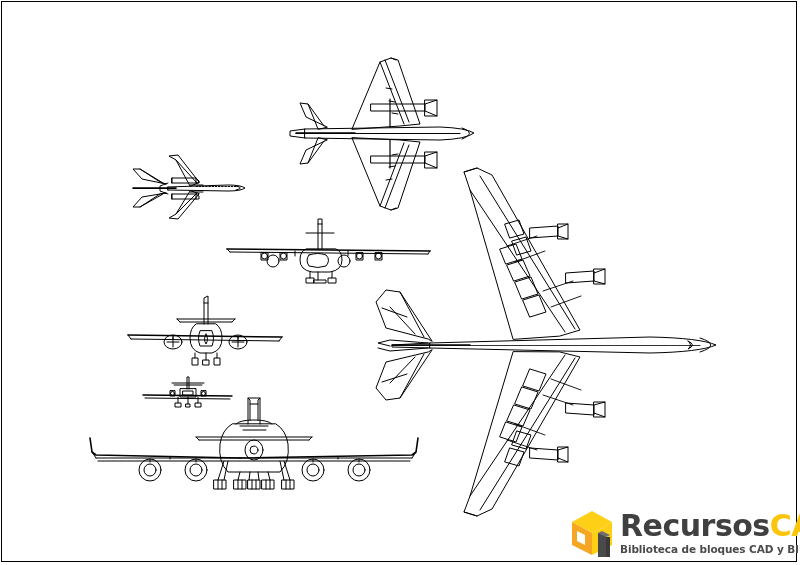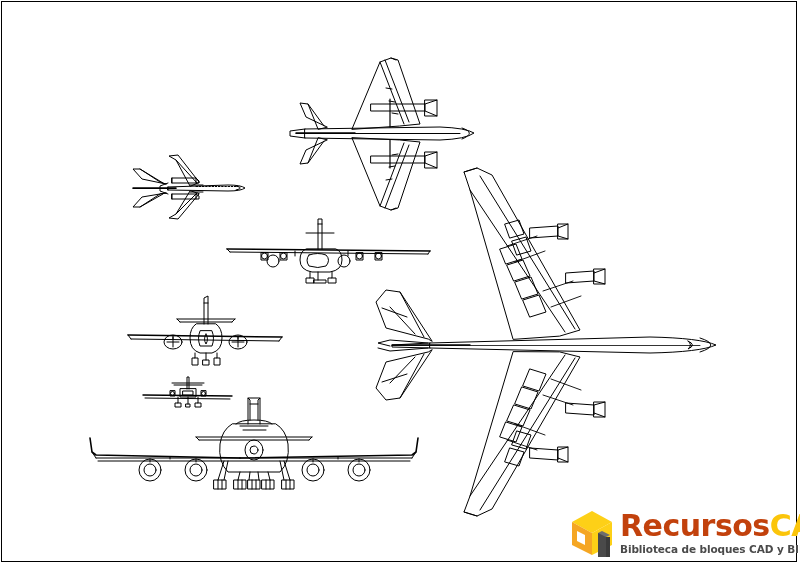--- a/index.html
+++ b/index.html
@@ -59,21 +59,21 @@
     line-height: 1;
   }
   #logo-wordmark {
     font-family: "DejaVu Sans", sans-serif;
     font-size: 30px;
     font-weight: 700;
     letter-spacing: -0.5px;
     white-space: nowrap;
     line-height: 1;
   }
-  #logo-wordmark .w-recursos { color: #c2410c; }
+  #logo-wordmark .w-recursos { color: #404040; }
   #logo-wordmark .w-cad { color: #fbc50a; }
   #logo-tagline {
     font-family: "DejaVu Sans", sans-serif;
     font-size: 10.5px;
     font-weight: 700;
     color: #4a4a4a;
     white-space: nowrap;
     margin-top: 3px;
     letter-spacing: -0.1px;
   }

